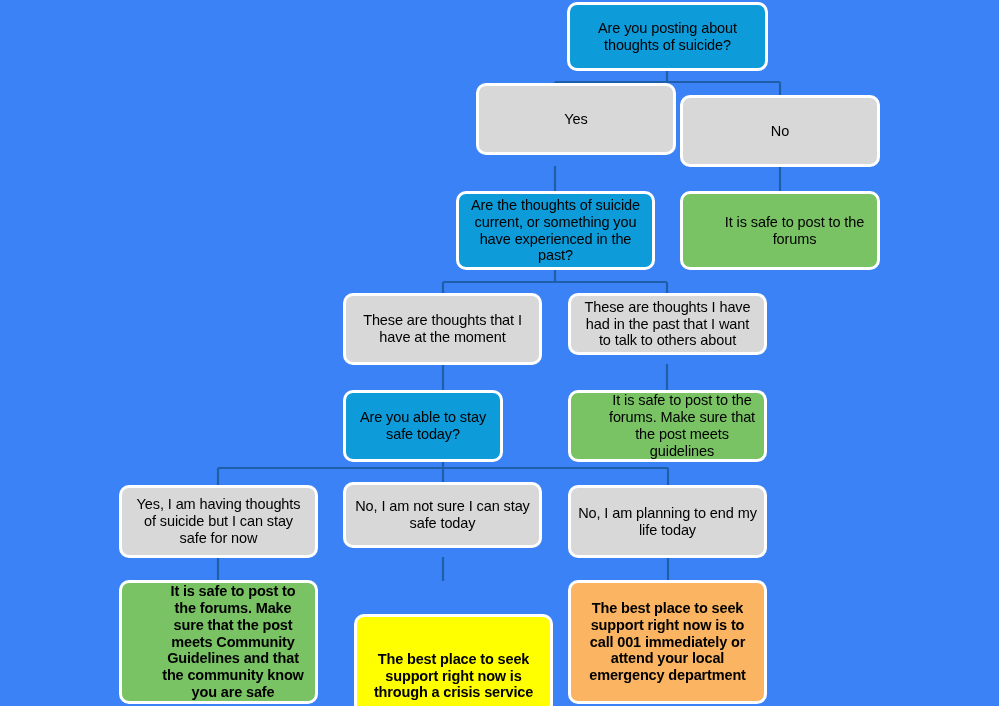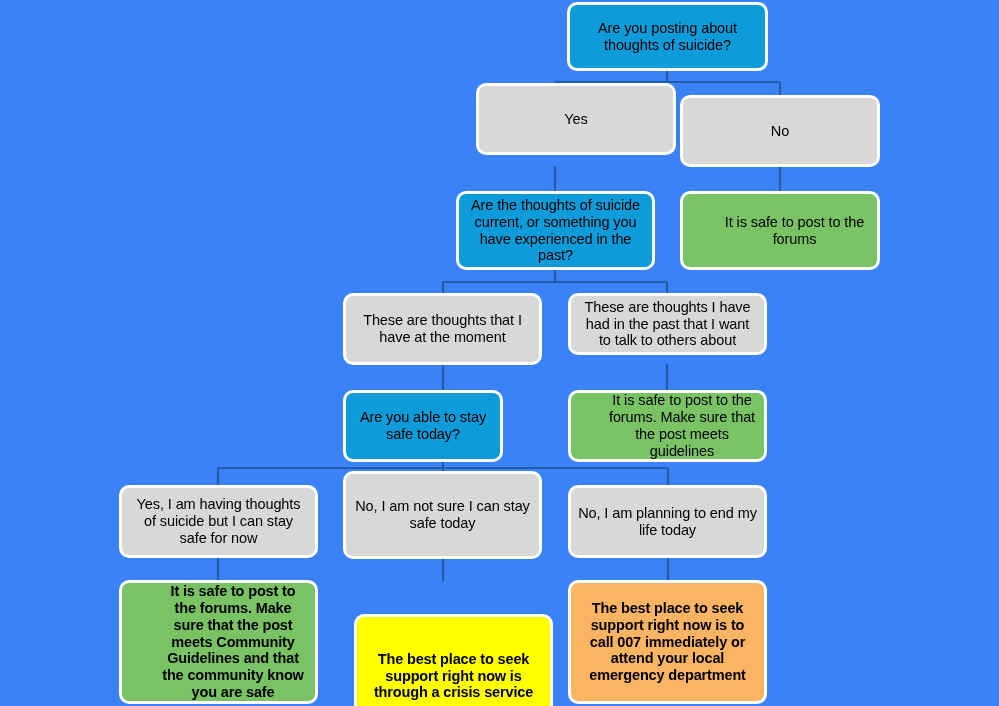--- a/index.html
+++ b/index.html
@@ -124,33 +124,33 @@
   </div>
 
   <div class="node n-green" style="left:569px; top:391px; width:197px; height:70px;">
     <span>It is safe to post to the forums. Make sure that the post meets guidelines</span>
   </div>
 
   <div class="node n-grey" style="left:120px; top:486px; width:197px; height:71px;">
     <span>Yes, I am having thoughts of suicide but I can stay safe for now</span>
   </div>
 
-  <div class="node n-grey" style="left:344px; top:472px; width:197px; height:86px;">
+  <div class="node n-grey" style="left:344px; top:483px; width:197px; height:64px;">
     <span>No, I am not sure I can stay safe today</span>
   </div>
 
   <div class="node n-grey" style="left:569px; top:486px; width:197px; height:71px;">
     <span>No, I am planning to end my life today</span>
   </div>
 
   <div class="node n-green bold" style="left:120px; top:581px; width:197px; height:122px;">
     <span>It is safe to post to the forums. Make sure that the post meets Community Guidelines and that the community know you are safe</span>
   </div>
 
   <div class="node n-yellow bold" style="left:344px; top:615px; width:197px; height:122px;margin-left:11px;">
     <span>The best place to seek support right now is through a crisis service</span>
   </div>
 
   <div class="node n-orange bold" style="left:569px; top:581px; width:197px; height:122px;">
-    <span>The best place to seek support right now is to call 007 immediately or attend your local emergency department</span>
+    <span>The best place to seek support right now is to call 001 immediately or attend your local emergency department</span>
   </div>
 
 </div>
 
 </body></html>

